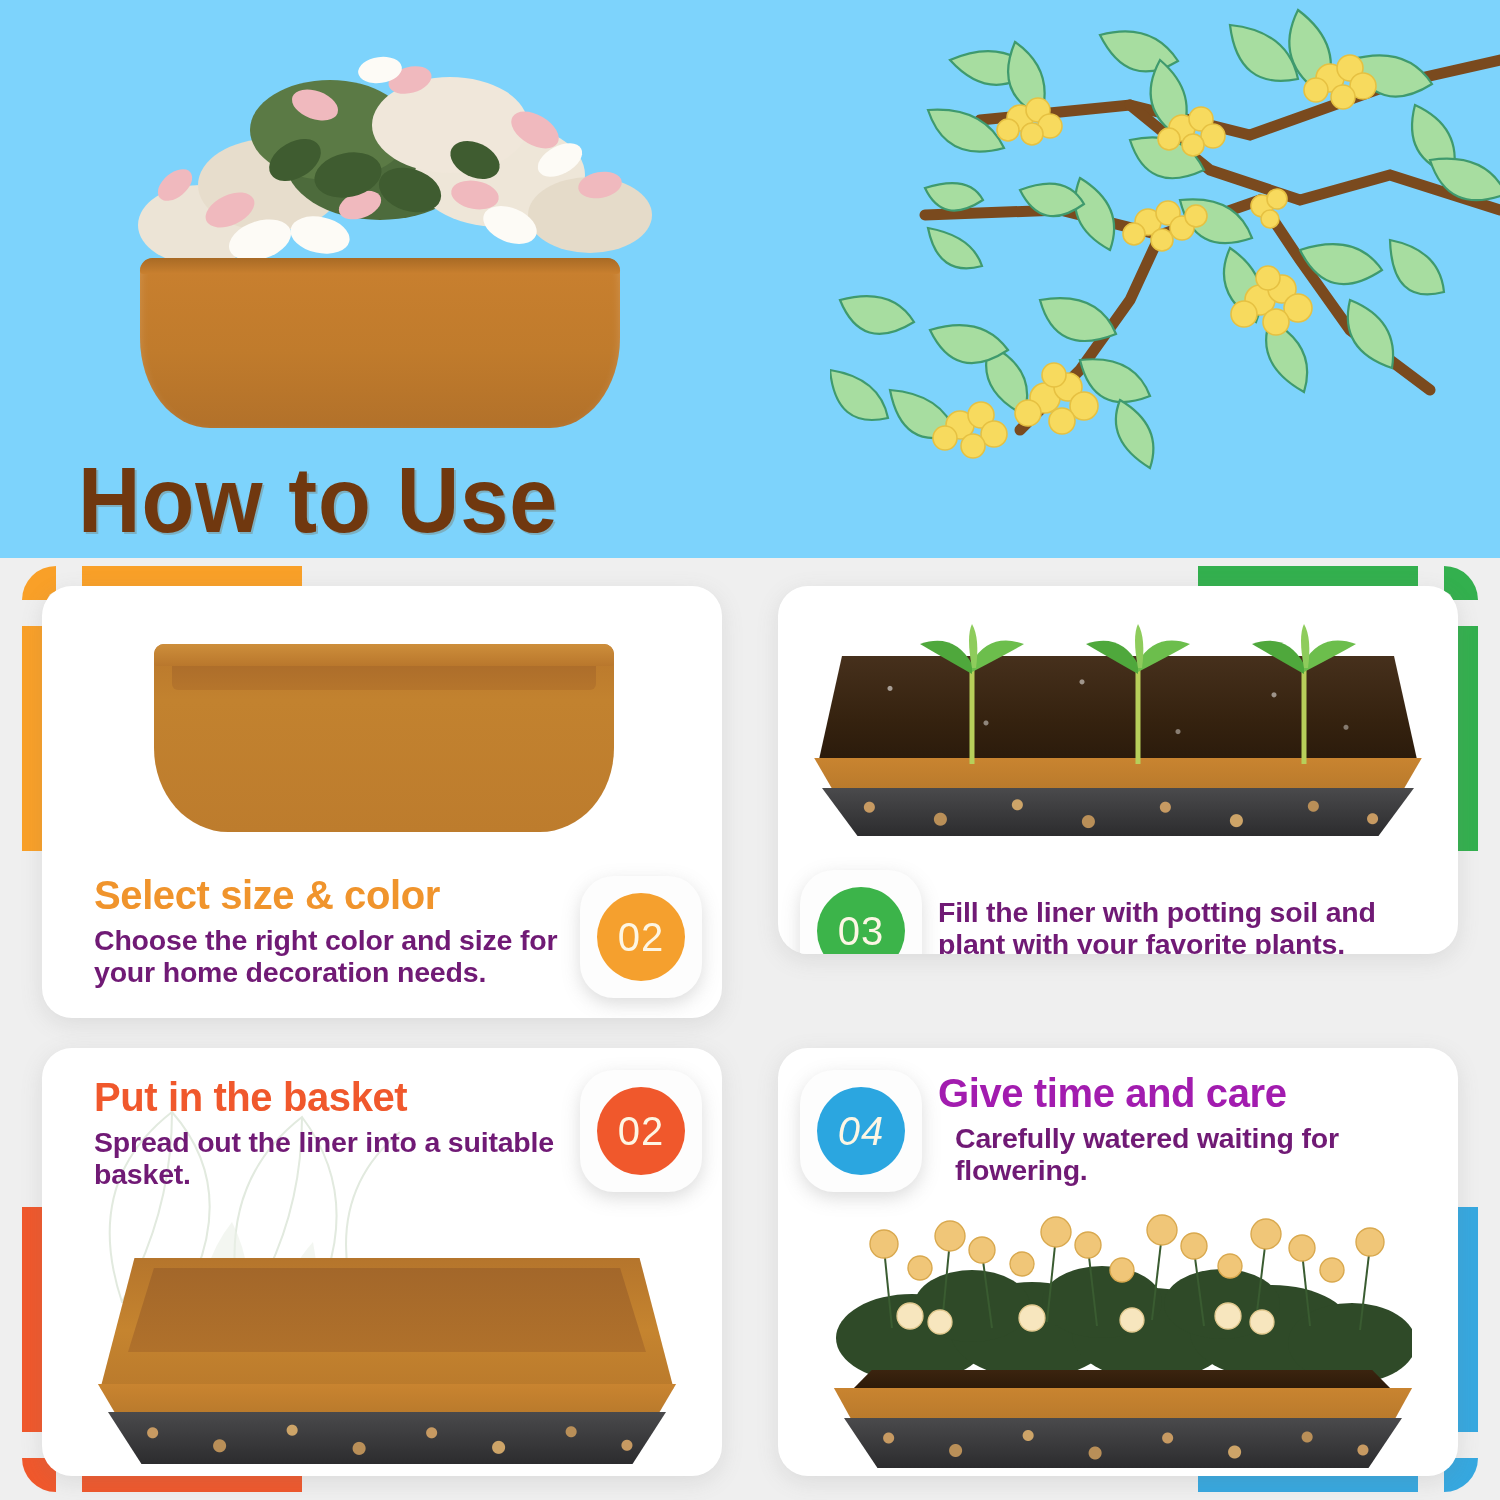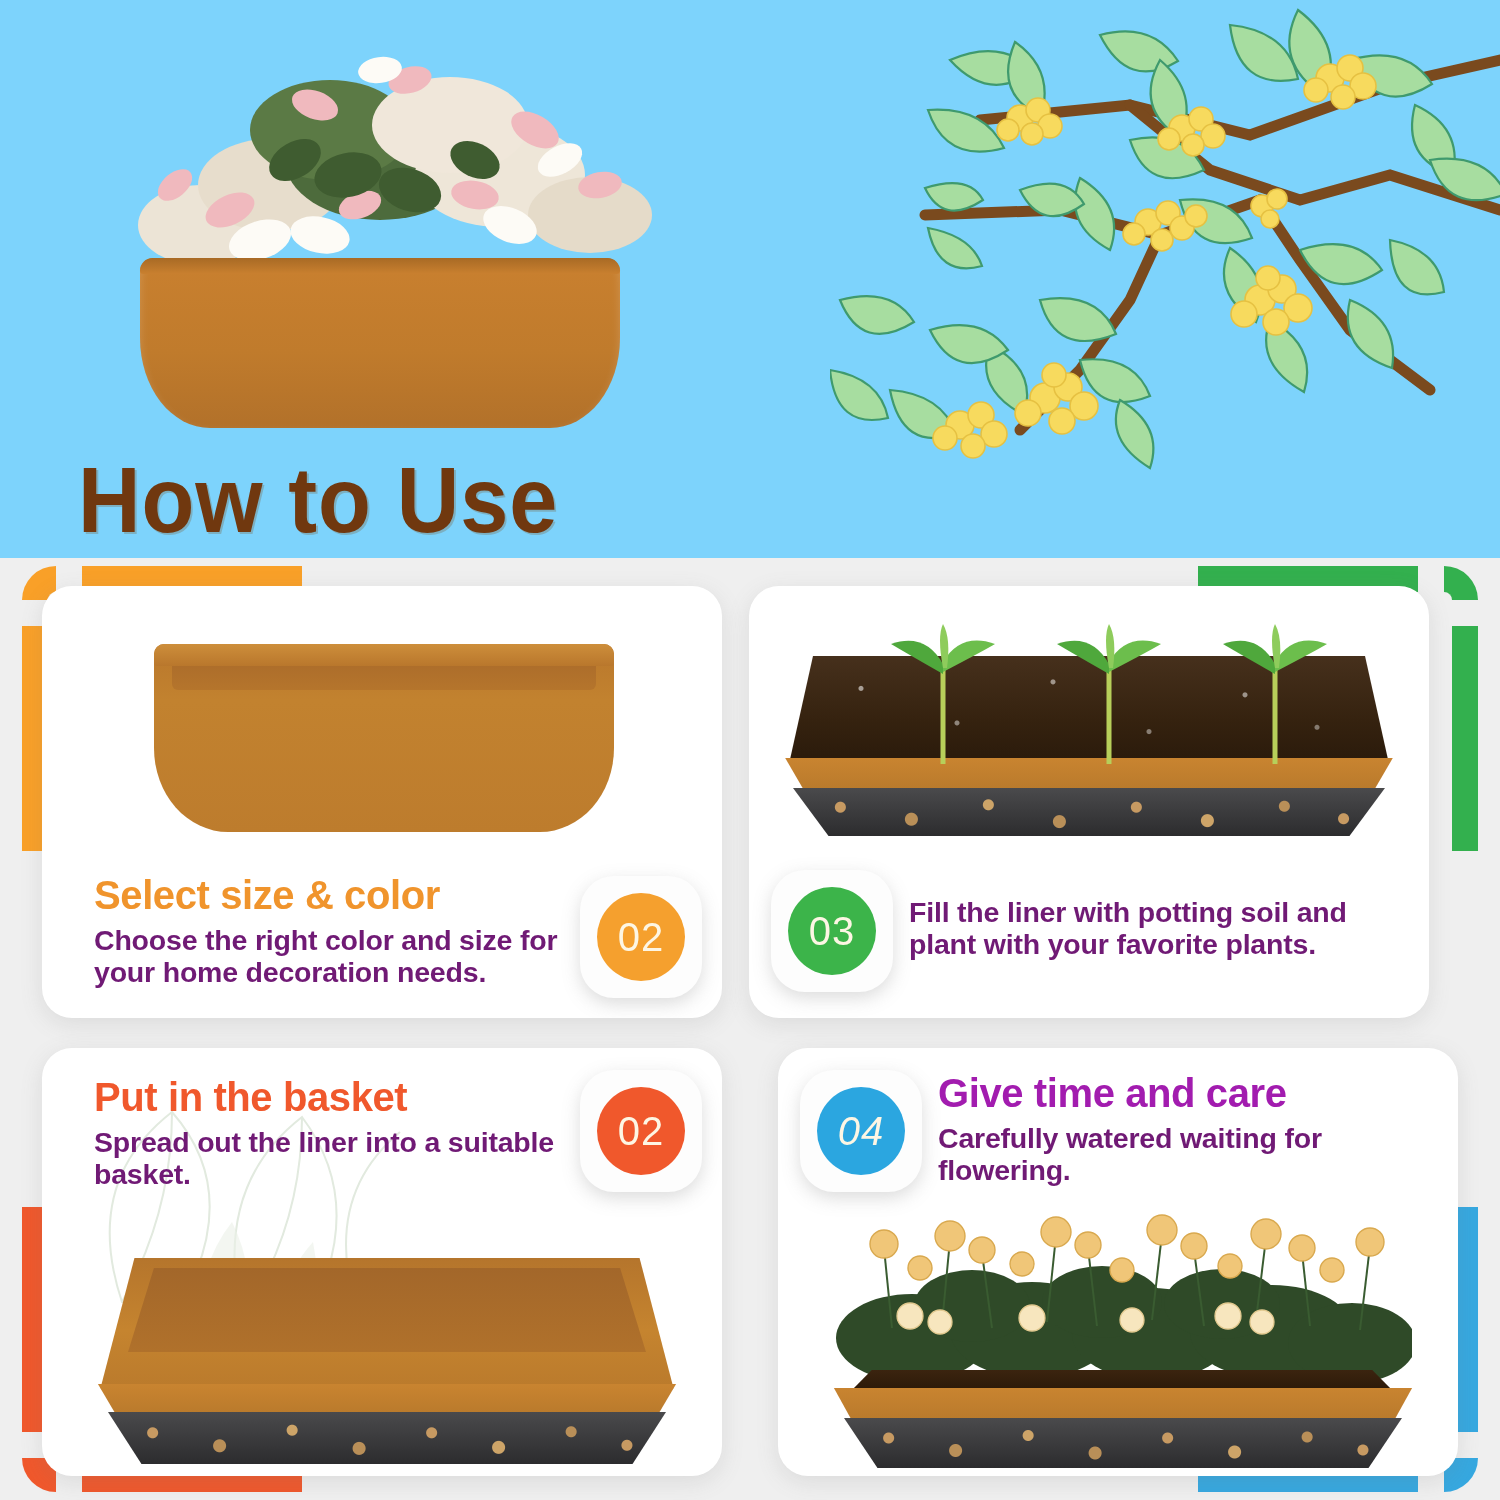--- a/index.html
+++ b/index.html
@@ -337,21 +337,21 @@
     </div>
     <div class="card-text" style="left:52px;top:288px;width:520px;">
       <div class="card-head" style="color:#f0942c;">Select size &amp; color</div>
       <div class="card-body" style="margin-top:8px;">Choose the right color and size for your home decoration needs.</div>
     </div>
     <div class="badge-tile" style="left:538px;top:290px;">
       <div class="badge" style="background:#f5a02e;">02</div>
     </div>
   </div>
 
-  <div class="card" style="left:749px;top:28px;width:680px;height:432px;">
+  <div class="card" style="left:778px;top:28px;width:680px;height:368px;">
     <div class="card-media" style="top:0;height:266px;">
       <div class="plbox" style="left:22px;top:38px;width:636px;height:210px;">
         <div class="soil" style="left:18px;top:32px;width:600px;height:108px;
              clip-path:polygon(4% 0,96% 0,100% 100%,0 100%);"></div>
         <div class="pl-felt-front" style="left:8px;top:134px;width:620px;height:32px;
              clip-path:polygon(1% 0,99% 0,96% 100%,4% 100%);"></div>
         <div class="pl-metal" style="left:22px;top:164px;width:592px;height:48px;
              clip-path:polygon(0 0,100% 0,94% 100%,6% 100%);"></div>
         <svg class="sprout" style="left:112px;top:0;width:120px;height:140px;" viewBox="0 0 120 140">
           <path d="M60 140 L60 40" stroke="#b7cf5a" stroke-width="5" fill="none"></path>
@@ -417,21 +417,21 @@
       </div>
     </div>
   </div>
 
   <div class="card" style="left:778px;top:490px;width:680px;height:428px;">
     <div class="badge-tile" style="left:22px;top:22px;font-style:italic;">
       <div class="badge" style="background:#2ba6e0;">04</div>
     </div>
     <div class="card-text" style="left:160px;top:24px;width:510px;">
       <div class="card-head" style="color:#a21caf;">Give time and care</div>
-      <div class="card-body" style="margin-top:8px;">Carefully watered waiting for flowering.</div>
+      <div class="card-body" style="margin-top:8px;margin-left:17px;">Carefully watered waiting for flowering.</div>
     </div>
     <div class="card-media" style="top:150px;height:278px;">
       <div class="plbox" style="left:24px;top:0;width:640px;height:272px;">
         <svg style="position:absolute;left:30px;top:0;width:580px;height:186px;" viewBox="0 0 580 186">
           <g fill="#2f4a28">
             <ellipse cx="80" cy="140" rx="76" ry="44"></ellipse>
             <ellipse cx="200" cy="132" rx="82" ry="48"></ellipse>
             <ellipse cx="320" cy="136" rx="80" ry="46"></ellipse>
             <ellipse cx="440" cy="134" rx="82" ry="47"></ellipse>
             <ellipse cx="520" cy="145" rx="64" ry="40"></ellipse>

